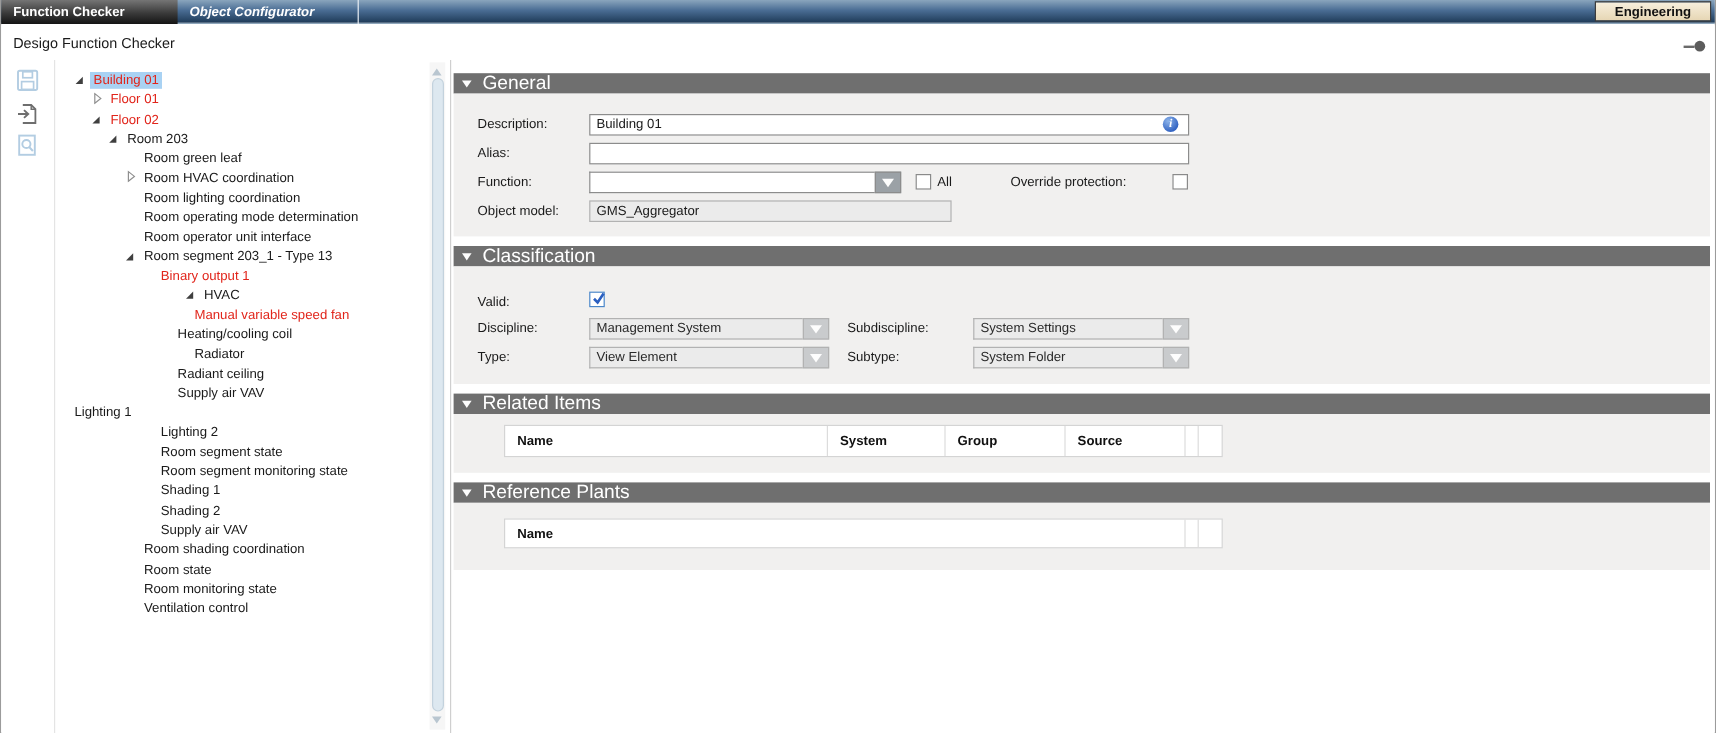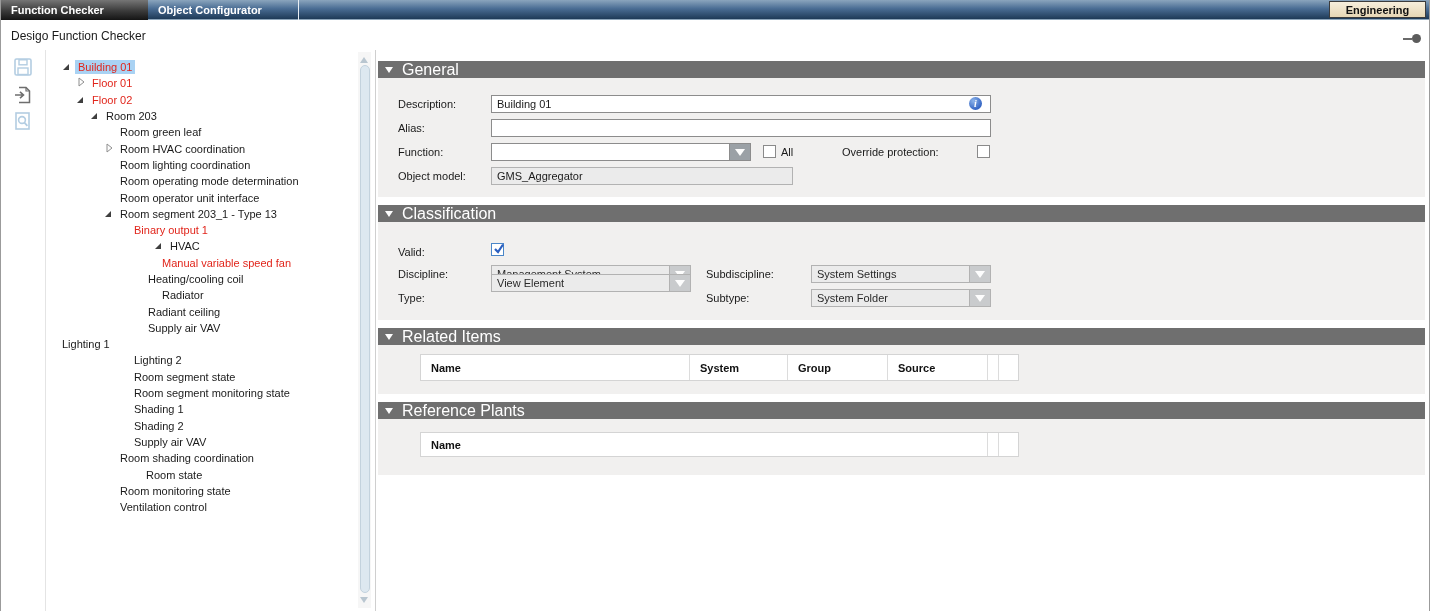--- a/index.html
+++ b/index.html
@@ -5,21 +5,21 @@
   * { margin:0; padding:0; box-sizing:border-box; }
   html,body { width:1430px; height:611px; background:#fff; font-family:"Liberation Sans", sans-serif; overflow:hidden; }
   .window { position:relative; width:1430px; height:611px; background:#fff; border:1px solid #9b9b9b; border-top:none; }
 
   
   .topbar { position:absolute; left:0; top:0; width:100%; height:20px;
     background:linear-gradient(#8aa5bd, #4a6d94 45%, #1e3a57); border-bottom:1px solid #8ea6bb; }
   .tab { position:absolute; top:0; height:20px; display:flex; align-items:center;
     padding-left:10px; color:#fff; font-size:11px; font-weight:bold; cursor:pointer; }
   .tab-active { left:0; width:147px; background:linear-gradient(#757575, #3a3a3a 55%, #141414); }
-  .tab-blue { left:147px; width:151px; border-right:1px solid #e8eef4; }
+  .tab-blue { left:147px; width:151px; border-right:1px solid #e8eef4;font-style:italic; }
   .engineering-btn { position:absolute; right:3px; top:1px; width:97px; height:17px;
     background:linear-gradient(#f7efdd, #e6d6b4); border:1px solid #3c3c3c;
     font-size:11px; font-weight:bold; color:#111; display:flex; align-items:center; justify-content:center; cursor:pointer; }
 
   
   .titlebar { position:absolute; left:0; top:21px; width:100%; height:29px; background:#fff; }
   .app-title { position:absolute; left:10px; top:8px; font-size:12px; color:#1a1a1a; }
   .pin-icon { position:absolute; right:8px; top:13px; width:18px; height:9px; }
   .pin-icon .stick { position:absolute; left:0; top:4px; width:9px; height:2px; background:#6a6a6a; }
   .pin-icon .head { position:absolute; right:0; top:0; width:9px; height:9px; border-radius:50%; background:#5c5c5c; }
@@ -313,21 +313,21 @@
     </span>
     <span class="tree-label">Supply air VAV</span>
   </div>
         <div class="tree-item" style="padding-left: 58px;">
     <span class="glyph-box">
       <span class="glyph-expanded" style="visibility: hidden;"></span>
 
     </span>
     <span class="tree-label">Room shading coordination</span>
   </div>
-        <div class="tree-item" style="padding-left: 84px;">
+        <div class="tree-item" style="padding-left: 58px;">
     <span class="glyph-box">
       <span class="glyph-expanded" style="visibility: hidden;"></span>
 
     </span>
     <span class="tree-label">Room state</span>
   </div>
         <div class="tree-item" style="padding-left: 58px;">
     <span class="glyph-box">
       <span class="glyph-expanded" style="visibility: hidden;"></span>
 
@@ -406,21 +406,21 @@
           </div>
           <span class="flabel" style="left:328px; top:43px">Subdiscipline:</span>
           <div class="dropdown disabled" style="left:433px; top:43px; width:180px">
             <div class="dd-field">System Settings</div>
             <div class="dd-btn">
               <span class="dd-tri"></span>
             </div>
           </div>
 
           <span class="flabel" style="top:67px">Type:</span>
-          <div class="dropdown disabled" style="left:113px; top:52px; width:200px">
+          <div class="dropdown disabled" style="left:113px; top:67px; width:200px">
             <div class="dd-field">View Element</div>
             <div class="dd-btn">
               <span class="dd-tri"></span>
             </div>
           </div>
           <span class="flabel" style="left:328px; top:67px">Subtype:</span>
           <div class="dropdown disabled" style="left:433px; top:67px; width:180px">
             <div class="dd-field">System Folder</div>
             <div class="dd-btn">
               <span class="dd-tri"></span>

